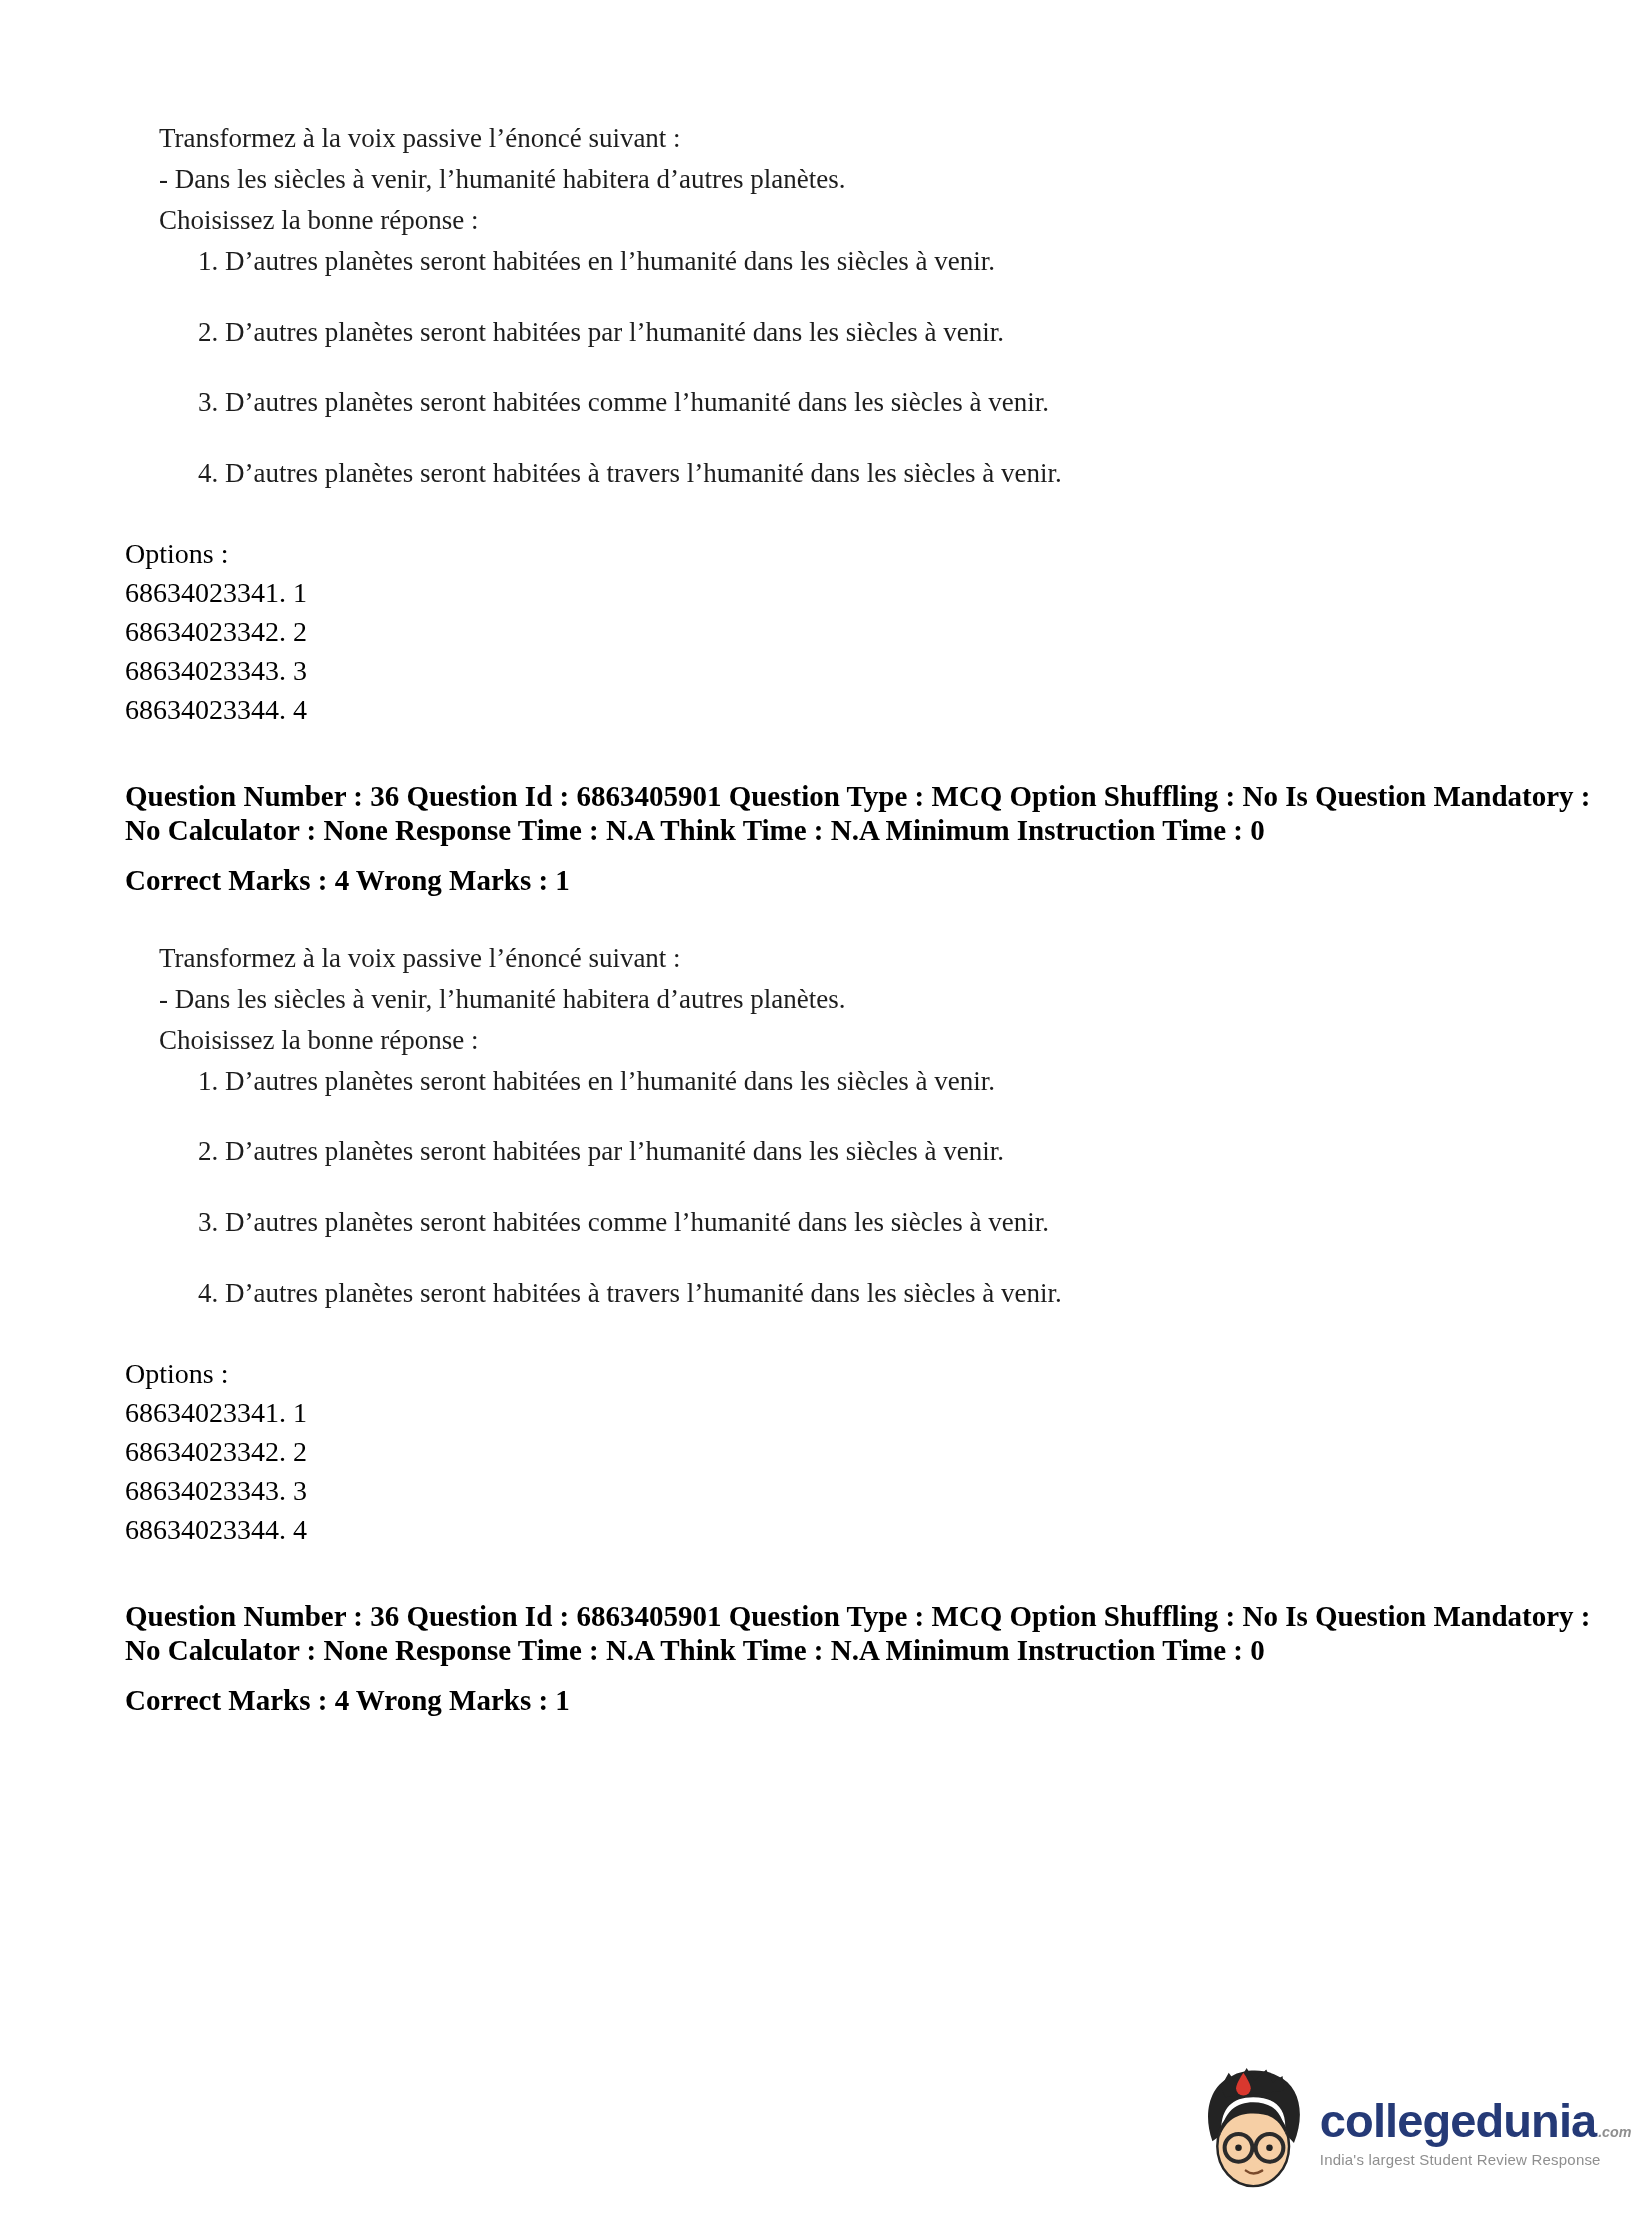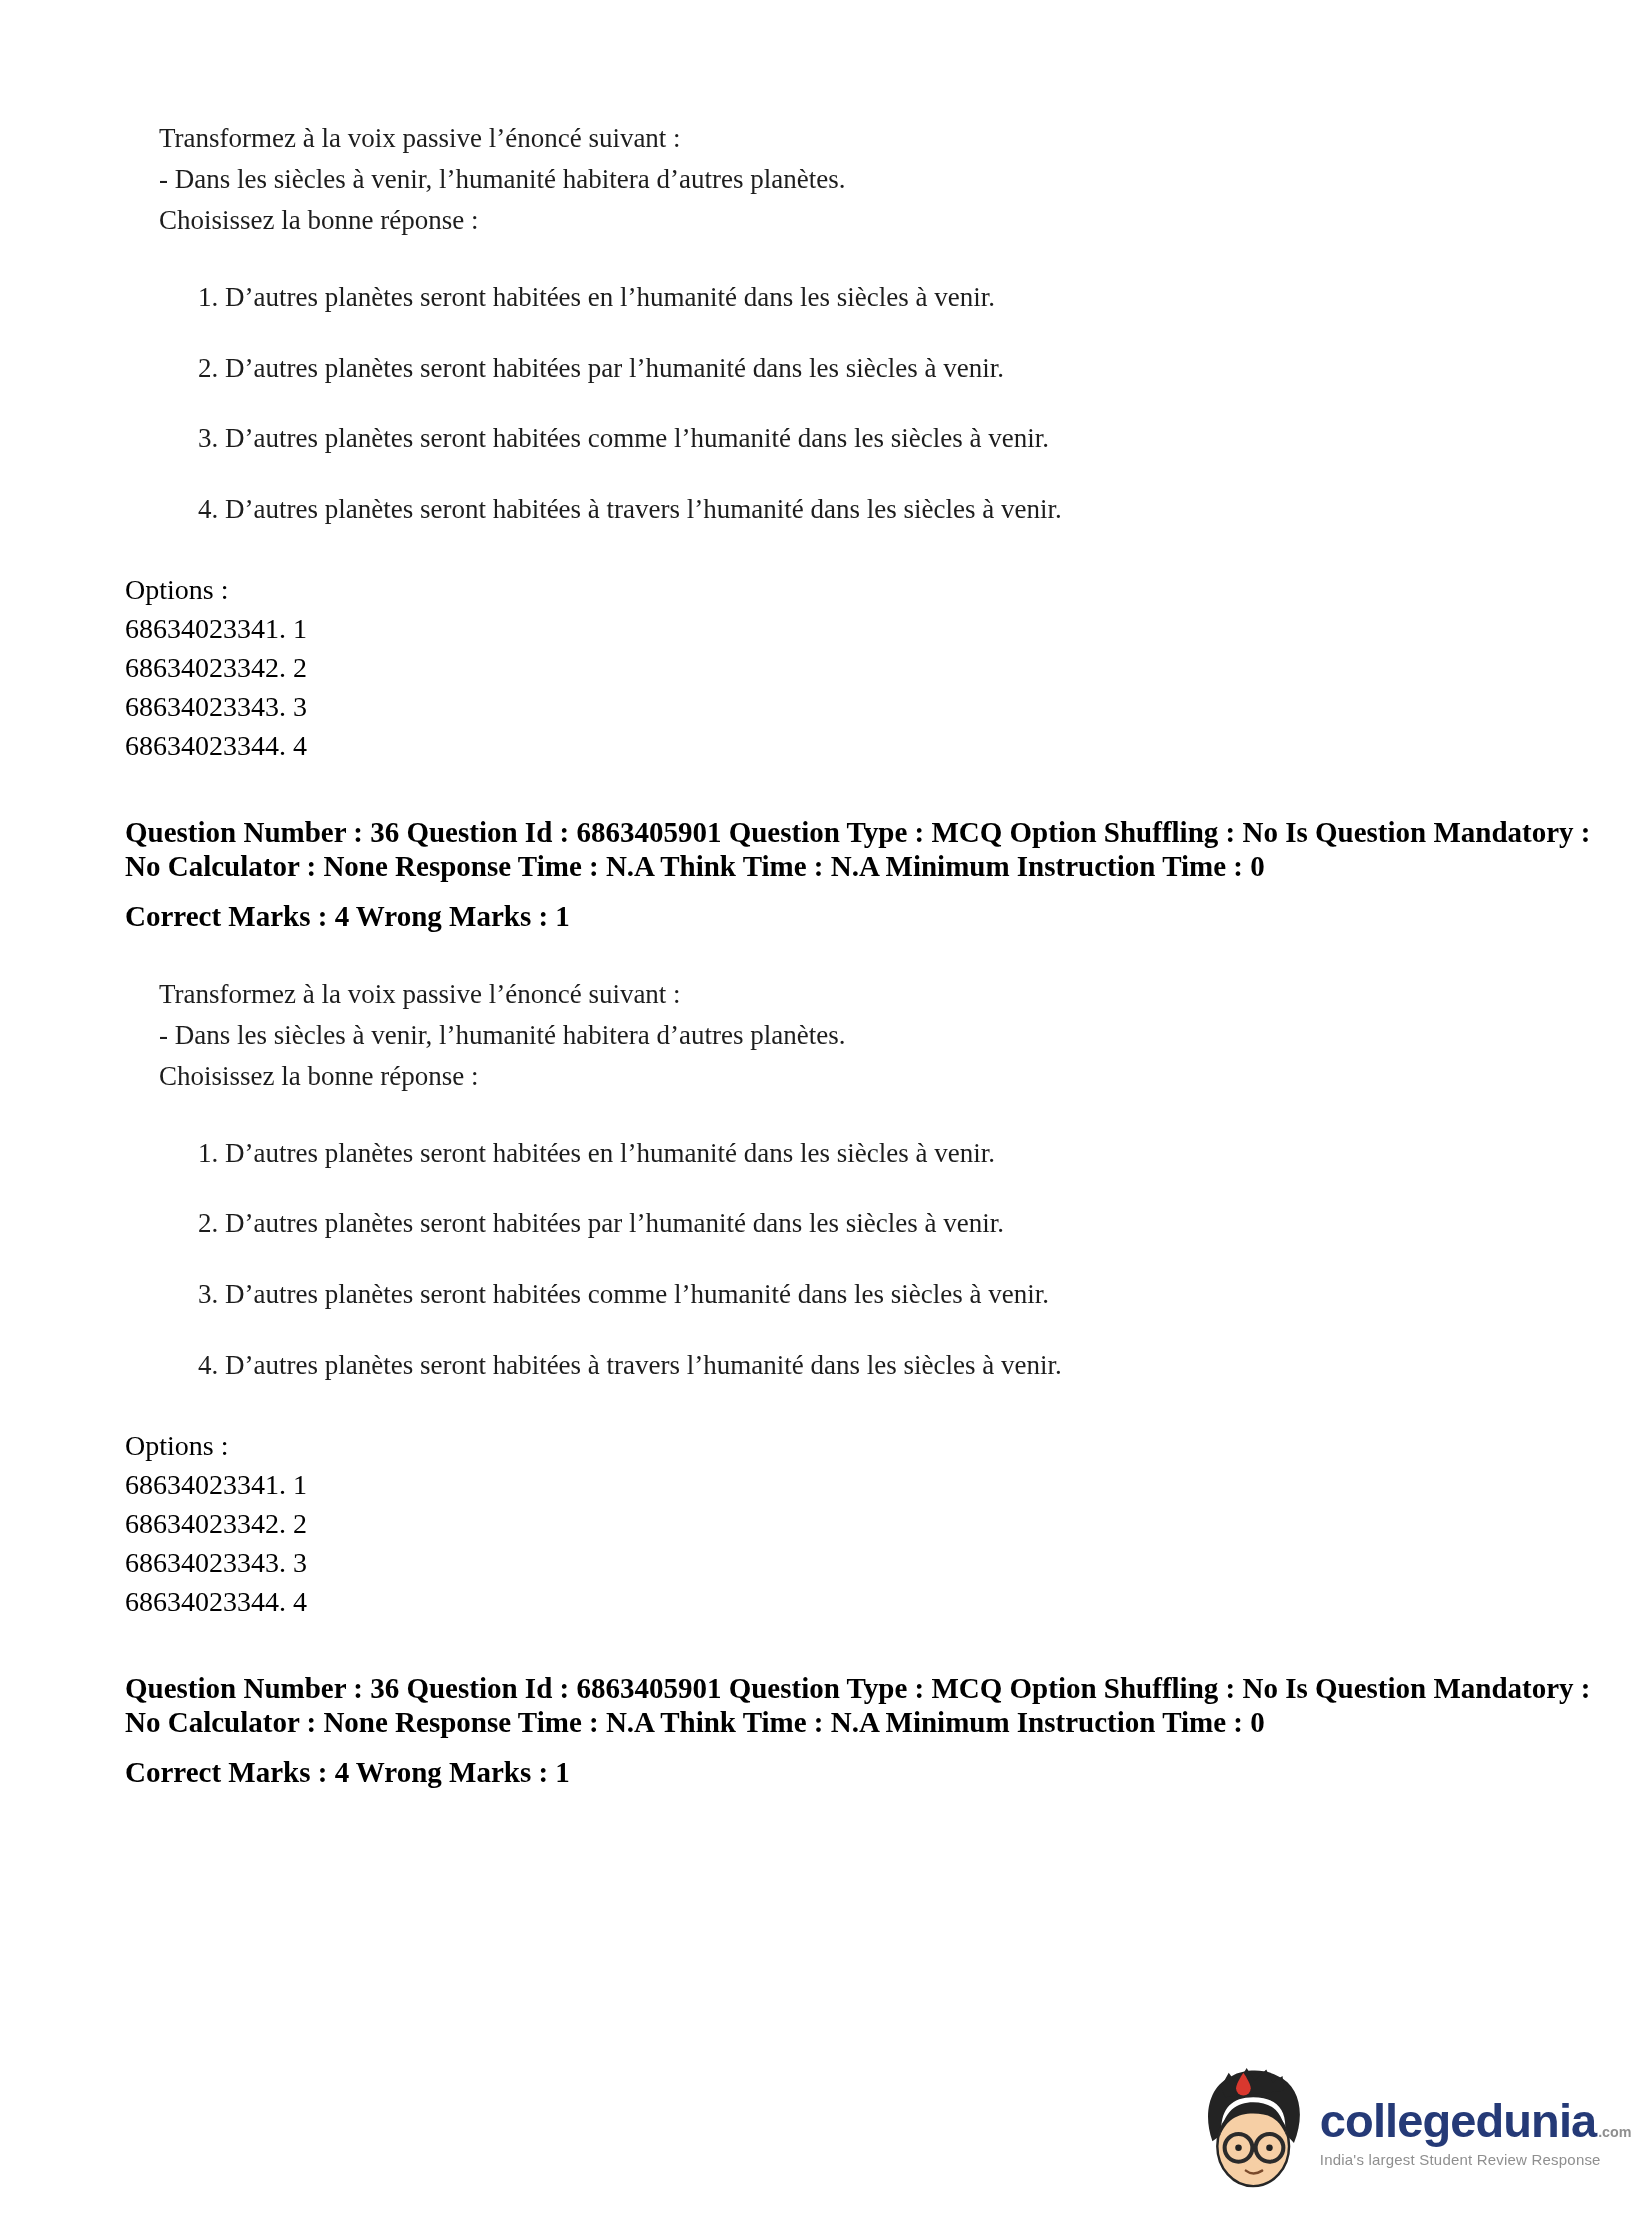--- a/index.html
+++ b/index.html
@@ -27,21 +27,20 @@
     margin-left: 159px;
     color: #1d1d1d;
     font-size: 27px;
   }
   .prompt p {
     margin: 0;
     line-height: 41px;
     white-space: nowrap;
   }
   .choices {
-    margin-top: 36px;
     margin-left: 39px;
   }
   .choice {
     line-height: 41px;
     margin-bottom: 29.6px;
     white-space: nowrap;
   }
 
   .options-heading {
     margin: 40px 0 0 125px;
@@ -84,20 +83,21 @@
     letter-spacing: -0.9px;
     color: #253a77;
     line-height: 1.05;
   }
   .brand-suffix {
     font-family: "Liberation Sans", sans-serif;
     font-weight: bold;
     font-size: 14.3px;
     color: #8f8f8f;
     margin-left: 1.8px;
+    font-style: italic;
   }
   .brand-tagline {
     font-family: "Liberation Sans", sans-serif;
     font-size: 15px;
     color: #8f8f8f;
     margin-top: 5.4px;
     letter-spacing: 0.2px;
   }
 </style>
 </head>

